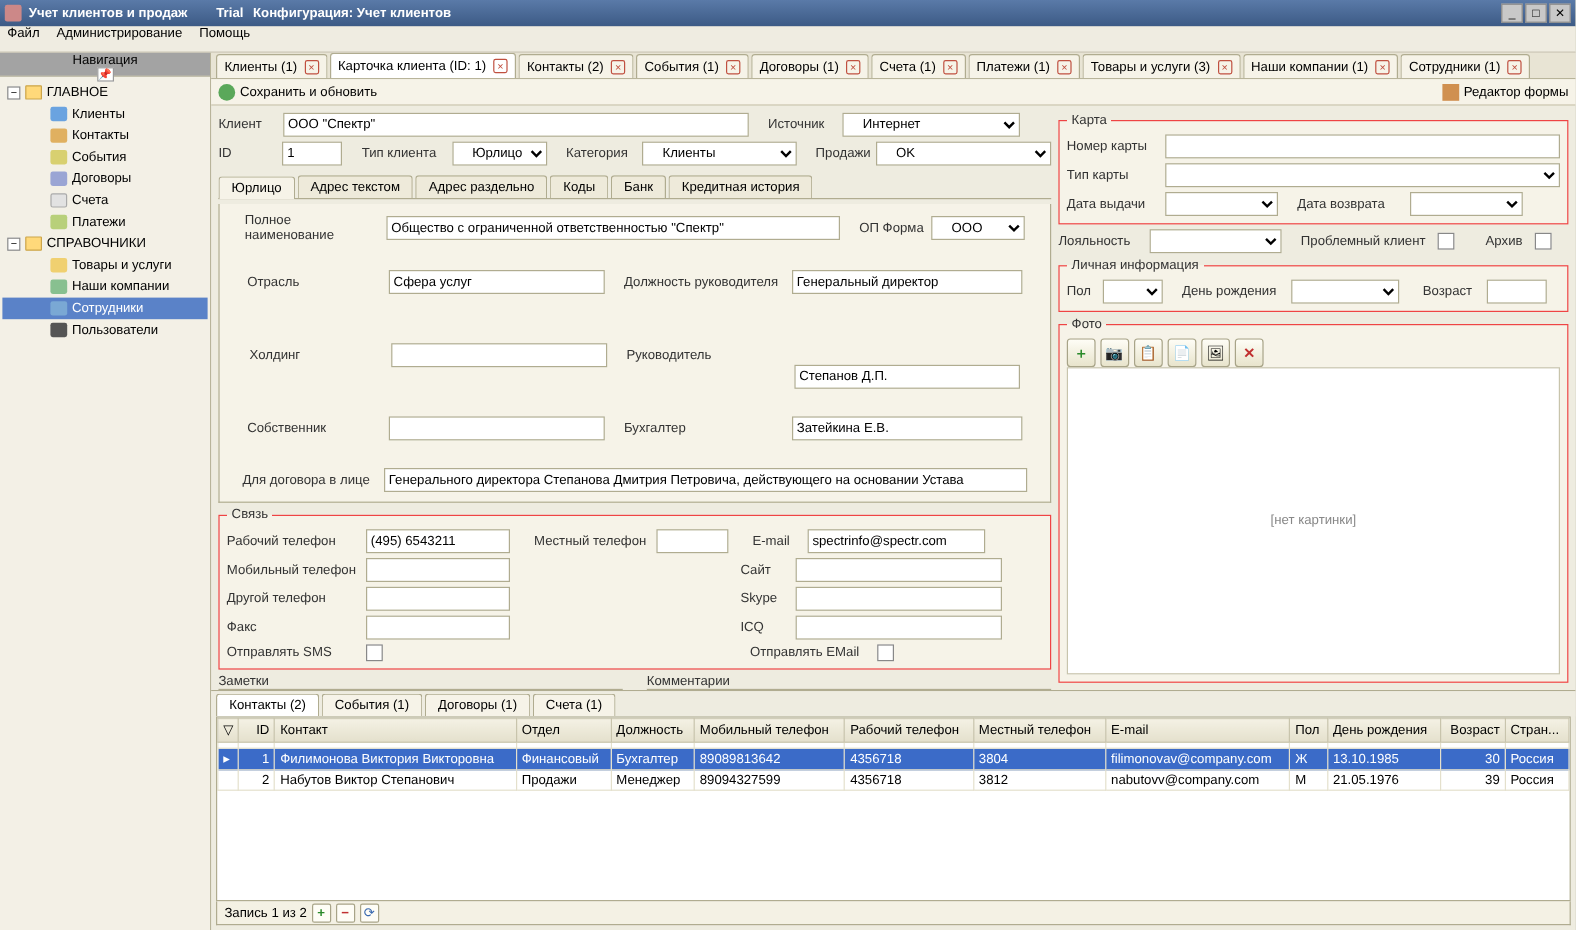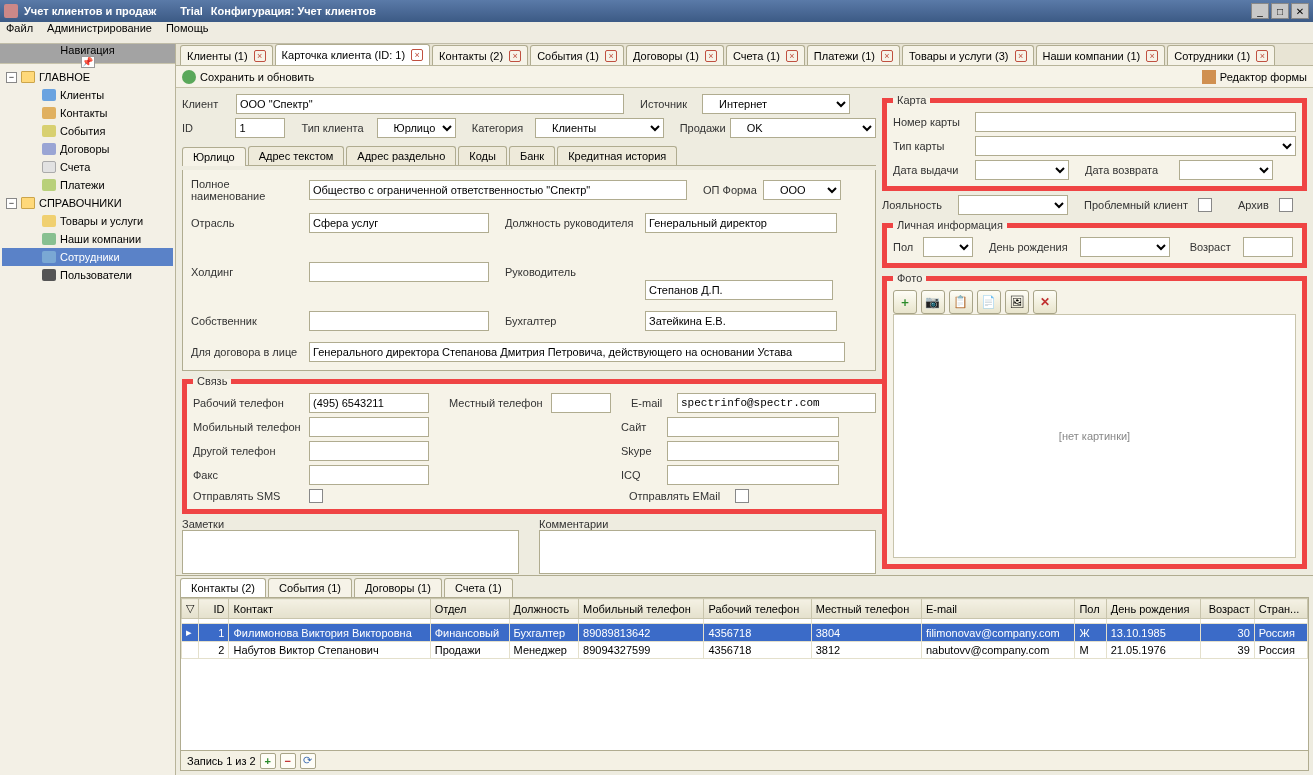--- a/index.html
+++ b/index.html
@@ -42,22 +42,22 @@
 .form-left { width: 694px; display:flex; flex-direction:column; gap:4px; }
 .form-right { flex:1; display:flex; flex-direction:column; gap:4px; }
 .form-row { display:flex; align-items:center; gap:6px; }
 .form-row label { font-size:11px; color:#333; }
 input[type=text], select, textarea { border:1px solid #b0ac90; background:#fff; height:20px; font-size:11px; padding:0 3px; font-family:inherit; }
 select { height:20px;padding-left:12px; }
 textarea { height:44px; resize:none; }
 .subtabs { display:flex; border-bottom:1px solid #b0ac90; margin-top:4px; }
 .subtab { background:#eeeada; border:1px solid #b0ac90; border-bottom:none; border-radius:3px 3px 0 0; padding:3px 10px; margin-right:2px; cursor:pointer; font-size:11px; }
 .subtab.active { background:#f6f3e8; position:relative; top:1px; }
-.subpanel { background:#f6f3e8; border:1px solid #b0ac90; border-top:none; padding:8px; display:flex; flex-direction:column; gap:11px; }
-fieldset.group { border:5px solid #ef4444; padding:6px; background:#f6f3e8; }
+.subpanel { background:#f6f3e8; border:1px solid #b0ac90; border-top:none; padding:8px; display:flex; flex-direction:column; gap:23px;align-items:center; }
+fieldset.group { border:1px solid #ef4444; padding:6px; background:#f6f3e8; }
 fieldset.group legend { font-size:11px; padding:0 4px; color:#333; }
 .btnbar { display:flex; gap:4px; }
 .imgbtn { width:24px; height:24px; border:1px solid #a8a488; background:linear-gradient(#fefdf6,#e8e4cc); border-radius:3px; display:flex; align-items:center; justify-content:center; cursor:pointer; font-size:12px; }
 .photo-box { flex:1; border:1px solid #c8c4ac; background:#fff; display:flex; align-items:center; justify-content:center; color:#888; min-height:160px; }
 .lower-panel { height:200px; border-top:1px solid #b0ac90; display:flex; flex-direction:column; }
 .lower-tabs { display:flex; padding:2px 4px 0; background:#eeece0; }
 .lower-tab { background:#f6f3e8; border:1px solid #b0ac90; border-bottom:none; border-radius:3px 3px 0 0; padding:3px 10px; margin-right:2px; cursor:pointer; font-size:11px; }
 .lower-tab.active { background:#fff; }
 .grid { flex:1; background:#fff; border:1px solid #b0ac90; margin:0 4px; overflow:auto; position:relative; }
 .grid table { width:100%; border-collapse:collapse; font-size:11px; }
@@ -264,21 +264,21 @@
         </div>
 
         <fieldset class="group">
           <legend>Связь</legend>
           <div class="form-row">
             <label style="width:110px">Рабочий телефон</label>
             <input type="text" style="width: 120px;" value="(495) 6543211">
             <label style="width:96px;margin-left:14px">Местный телефон</label>
             <input type="text" style="width: 60px;" value="">
             <label style="width:40px;margin-left:14px">E-mail</label>
-            <input type="text" style="width: 199px; font-family: Liberation Mono, monospace;" value="spectrinfo@spectr.com">
+            <input type="text" style="width: 148px;" value="spectrinfo@spectr.com">
           </div>
           <div class="form-row" style="margin-top:4px">
             <label style="width:110px">Мобильный телефон</label>
             <input type="text" style="width: 120px;" value="">
             <label style="width:40px;margin-left:186px">Сайт</label>
             <input type="text" style="width: 172px;" value="">
           </div>
           <div class="form-row" style="margin-top:4px">
             <label style="width:110px">Другой телефон</label>
             <input type="text" style="width: 120px;" value="">

